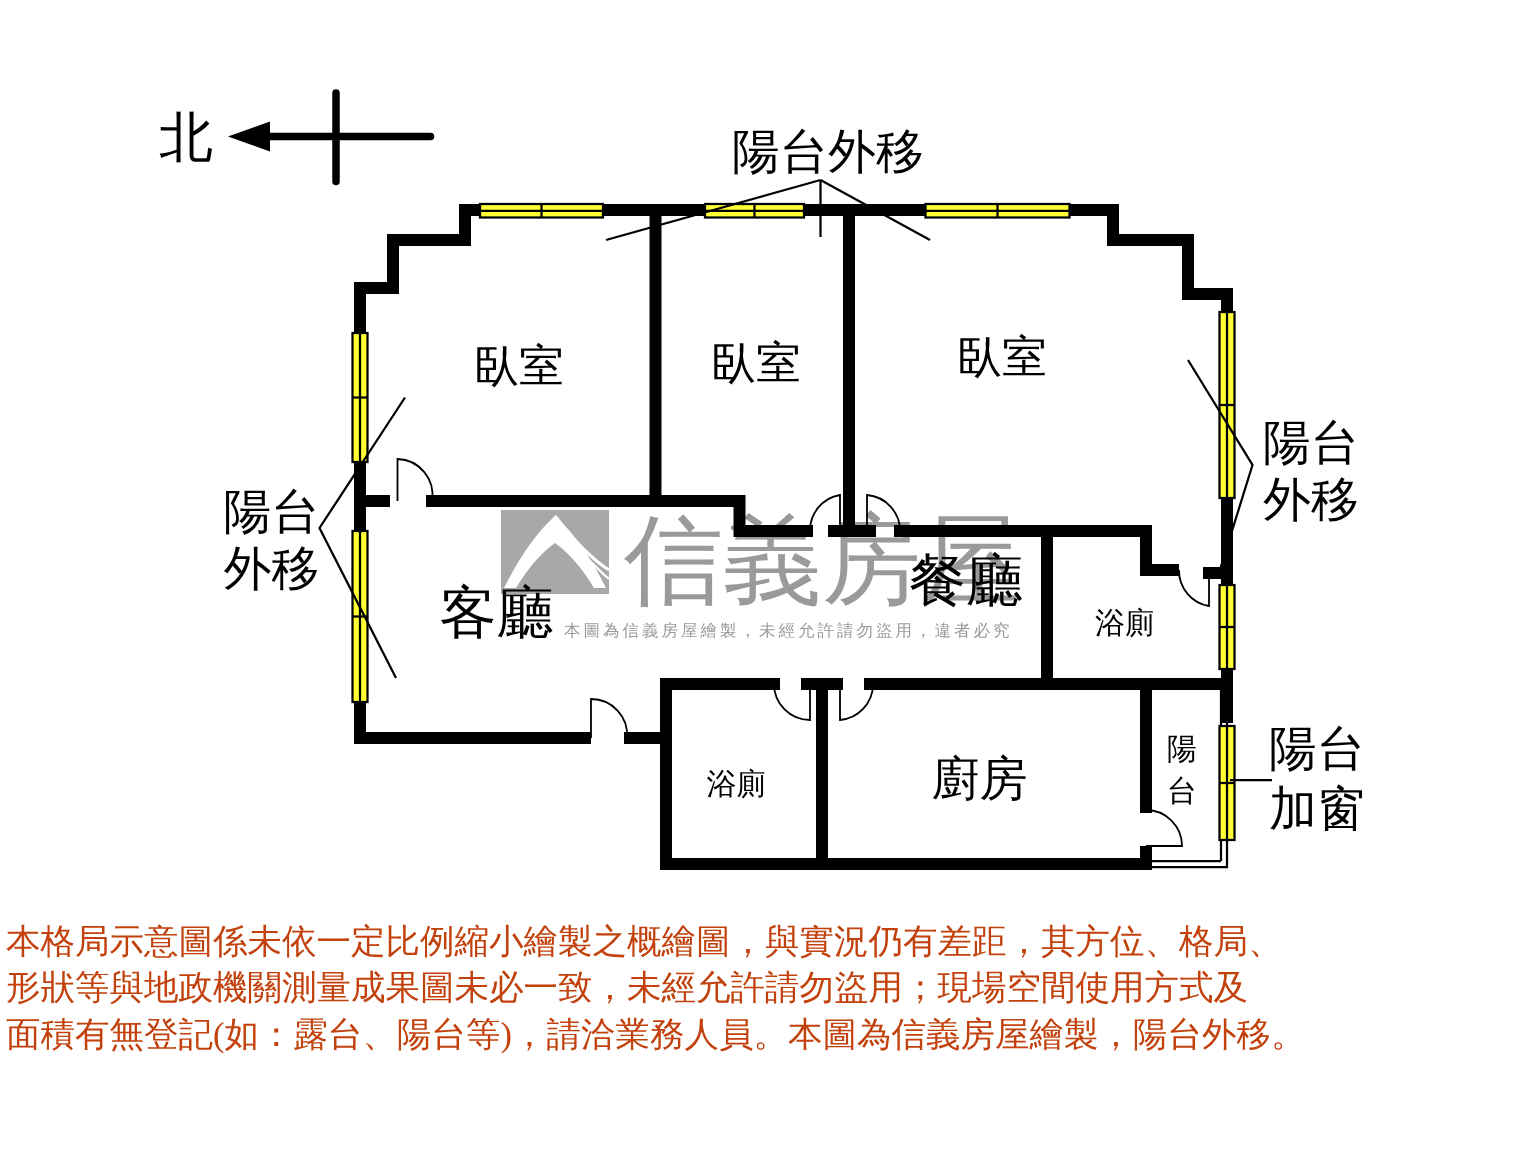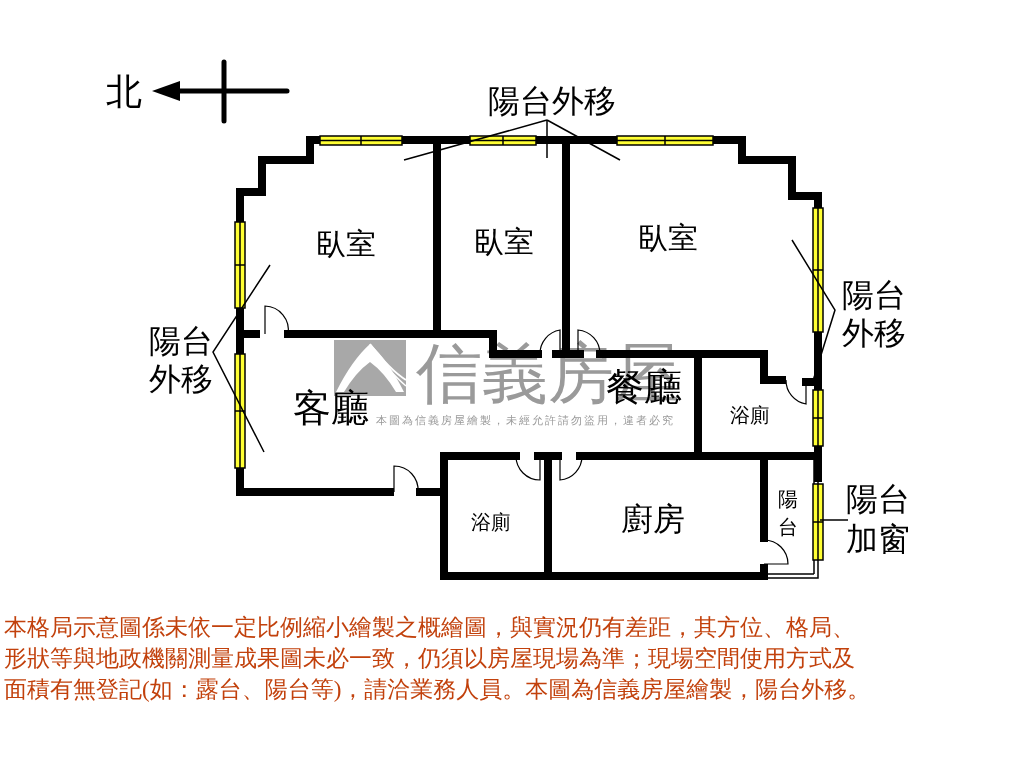--- a/index.html
+++ b/index.html
@@ -150,15 +150,15 @@
   <text class="lbl" x="149" y="352" font-size="32">陽台</text>
   <text class="lbl" x="149" y="390" font-size="32">外移</text>
   <text class="lbl" x="842" y="306" font-size="32">陽台</text>
   <text class="lbl" x="842" y="344" font-size="32">外移</text>
   <text class="lbl" x="846" y="510" font-size="32">陽台</text>
   <text class="lbl" x="846" y="550" font-size="32">加窗</text>
 </svg>
 
 <div id="disclaimer">
   <div>本格局示意圖係未依一定比例縮小繪製之概繪圖，與實況仍有差距，其方位、格局、</div>
-  <div>形狀等與地政機關測量成果圖未必一致，仍須以房屋現場為準；現場空間使用方式及</div>
+  <div>形狀等與地政機關測量成果圖未必一致，未經允許請勿盜用；現場空間使用方式及</div>
   <div>面積有無登記(如：露台、陽台等)，請洽業務人員。本圖為信義房屋繪製，陽台外移。</div>
 </div>
 
 </body></html>

